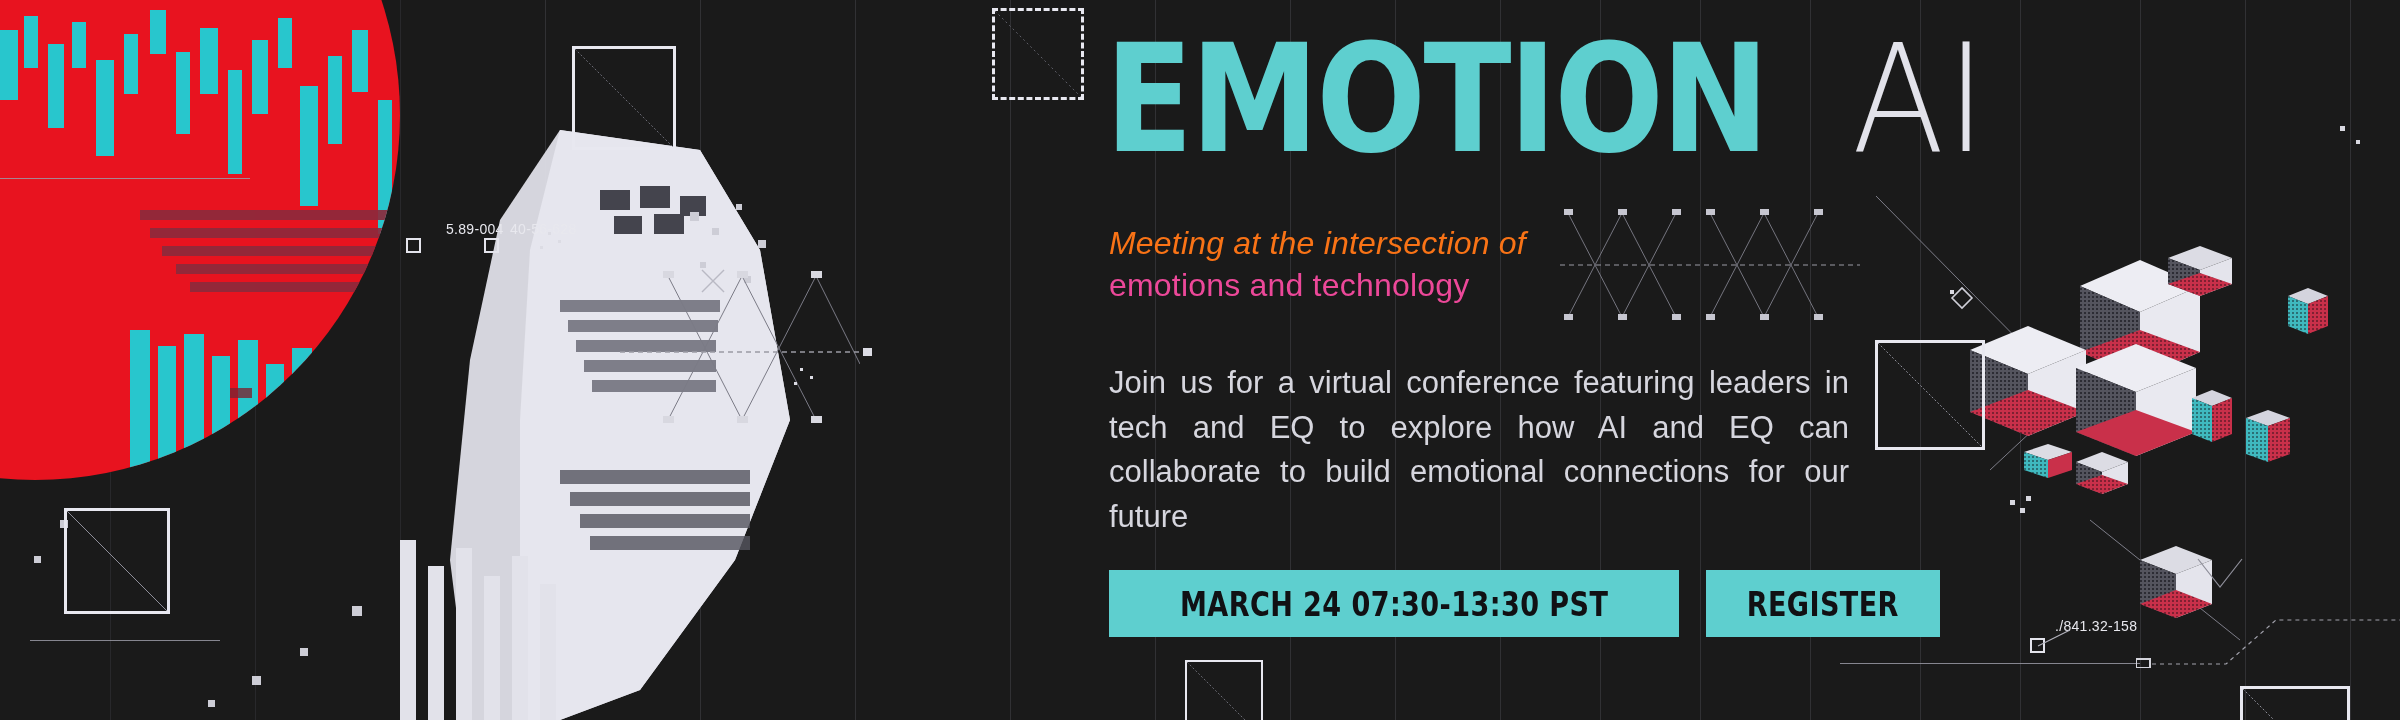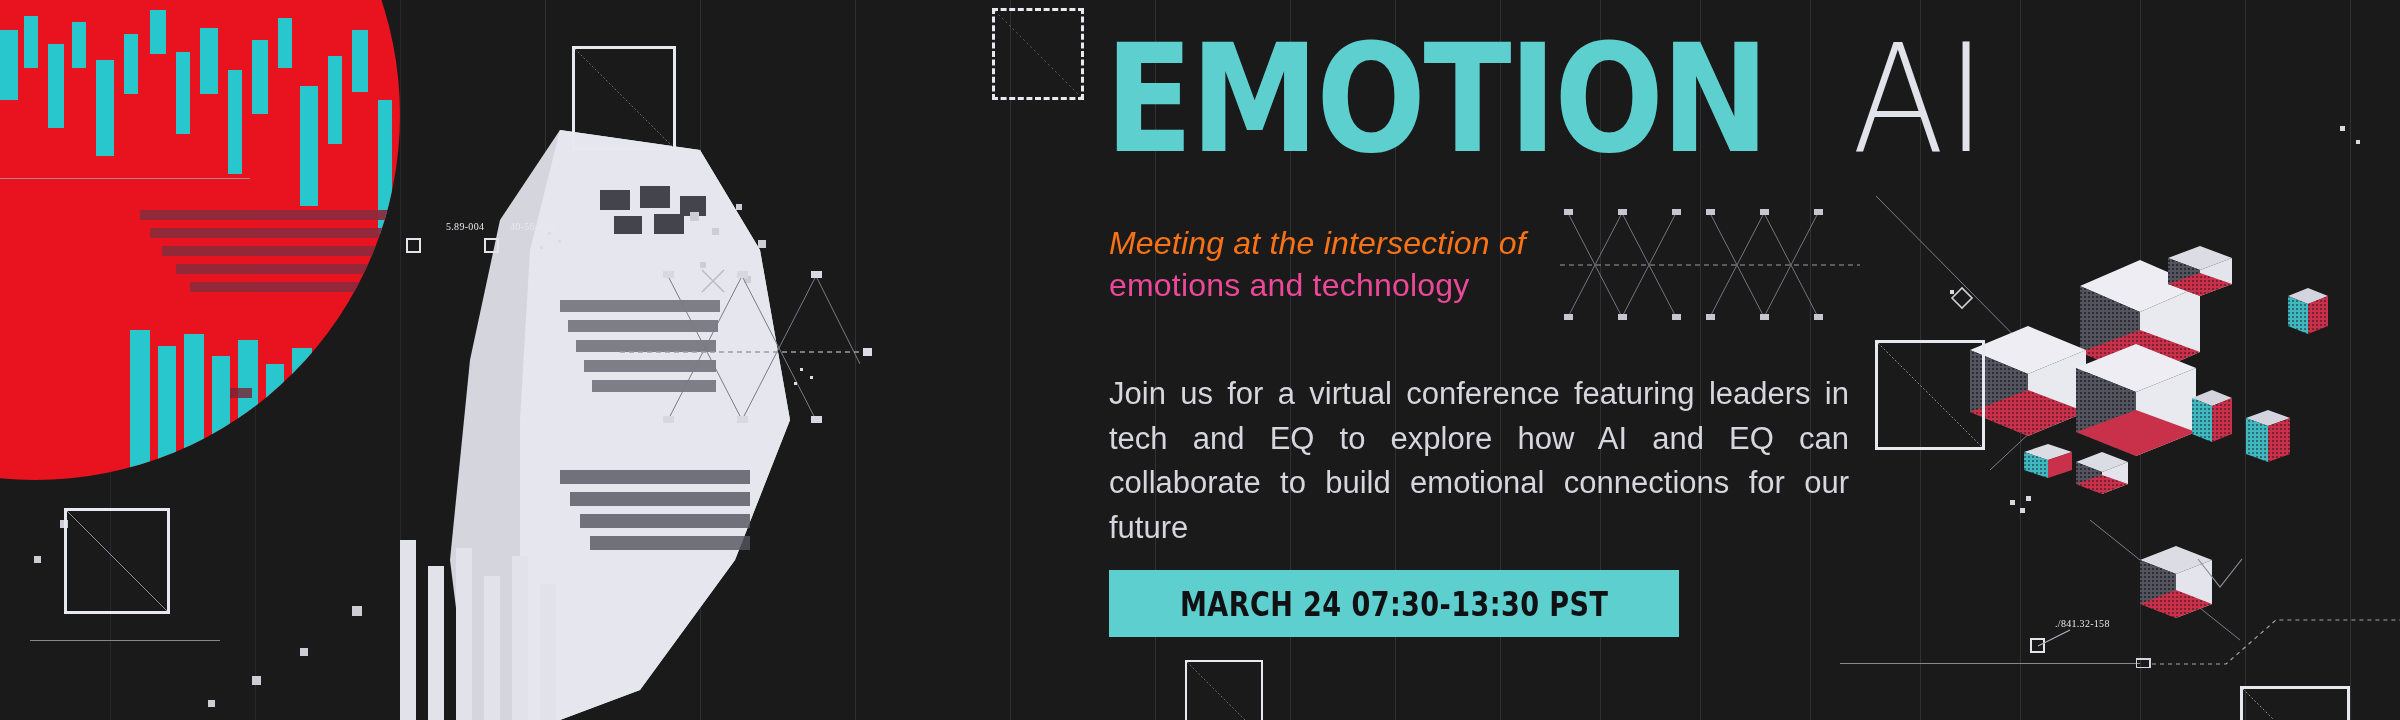--- a/index.html
+++ b/index.html
@@ -30,23 +30,23 @@
     left:-330px;top:-250px;
     width:730px;height:730px;
     border-radius:50%;
     background:#e8131f;
   }
   .voxel-canvas{position:absolute;inset:0;}
 
   .tag{
     position:absolute;
     color:#e8e8ee;
-    font-size:10px;
+    font-size:14px;
     letter-spacing:.3px;
-    font-family:Liberation Serif, serif;
+    font-family:Liberation Sans, sans-serif;
     white-space:nowrap;
     text-align:center;
   }
   .node-sq{
     position:absolute;width:11px;height:11px;
     border:2px solid #e4e4ec;background:transparent;
   }
   .node-dot{position:absolute;width:3px;height:3px;background:#dcdce4;}
   .hairline{position:absolute;background:#9a9aa6;height:1px;opacity:.85;}
 
@@ -85,21 +85,21 @@
     position:absolute;left:4px;top:222px;
     font-size:32px;
     font-weight:400;
     line-height:1.32;
     letter-spacing:.2px;
   }
   .subtitle .l1{color:#f97316;display:block;font-style:italic;}
   .subtitle .l2{color:#ec4899;display:block;}
 
   .body-copy{
-    position:absolute;left:4px;top:372px;width:740px;
+    position:absolute;left:4px;top:361px;width:740px;
     color:#d6d6de;
     font-size:31px;
     line-height:1.44;
     text-align:justify;
     font-weight:300;
   }
 
   .cta-row{position:absolute;left:4px;top:570px;display:flex;gap:27px;border-radius:12px;}
   .btn{
     background:#5ecfcf;
@@ -388,20 +388,23 @@
     </div>
 
     <div class="body-copy">Join us for a virtual conference featuring leaders in tech and EQ to explore how AI and EQ can collaborate to build emotional connections for our future</div>
 
     <div class="cta-circle"></div>
 
     <div class="cta-row">
       <button class="btn">
         <span>MARCH 24 07:30-13:30 PST</span>
       </button>
+      <button class="btn">
+        <span>REGISTER</span>
+      </button>
     </div>
   </div>
 
   <div class="art-right">
     <svg width="560" height="720" viewBox="0 0 560 720">
       <defs>
         <pattern id="rdot" width="4" height="4" patternUnits="userSpaceOnUse">
           <rect width="4" height="4" fill="#c9304a"></rect>
             <rect width="2" height="2" fill="#7e2032"></rect>
         </pattern>

